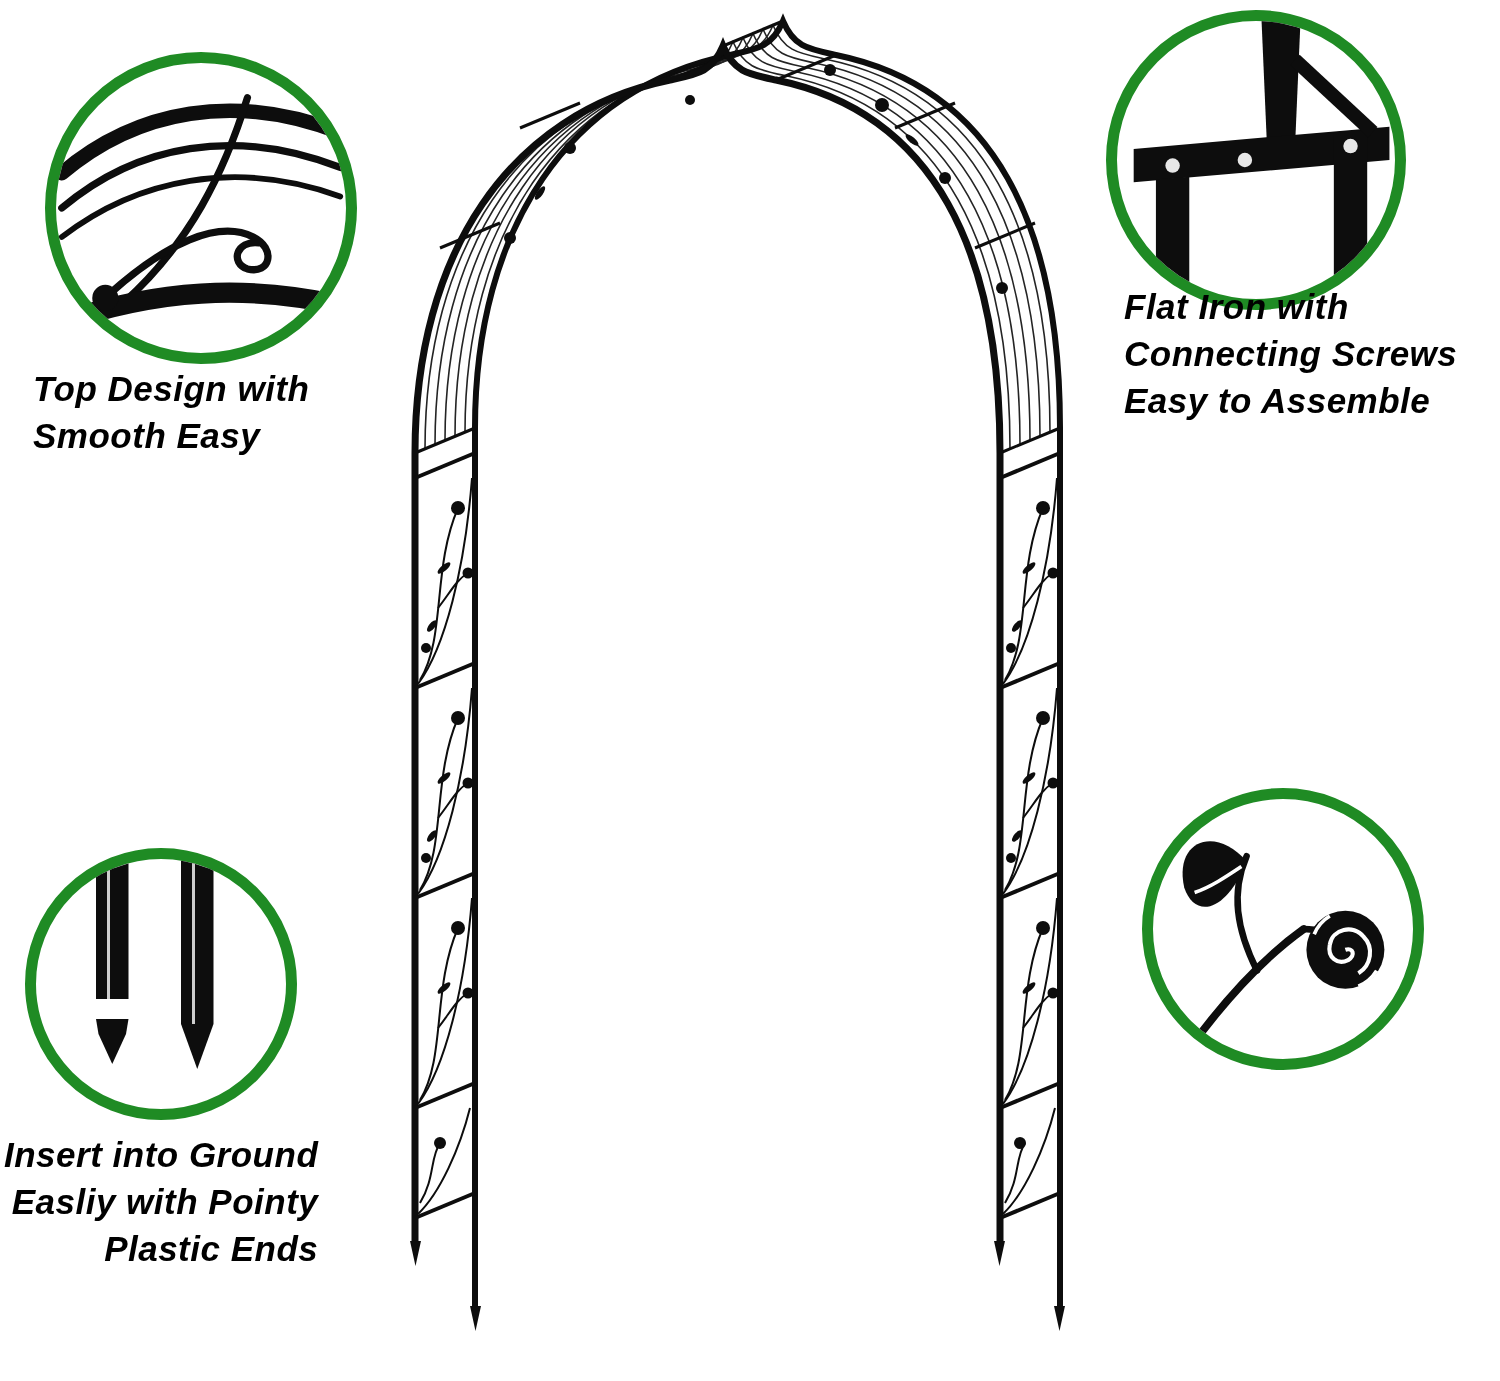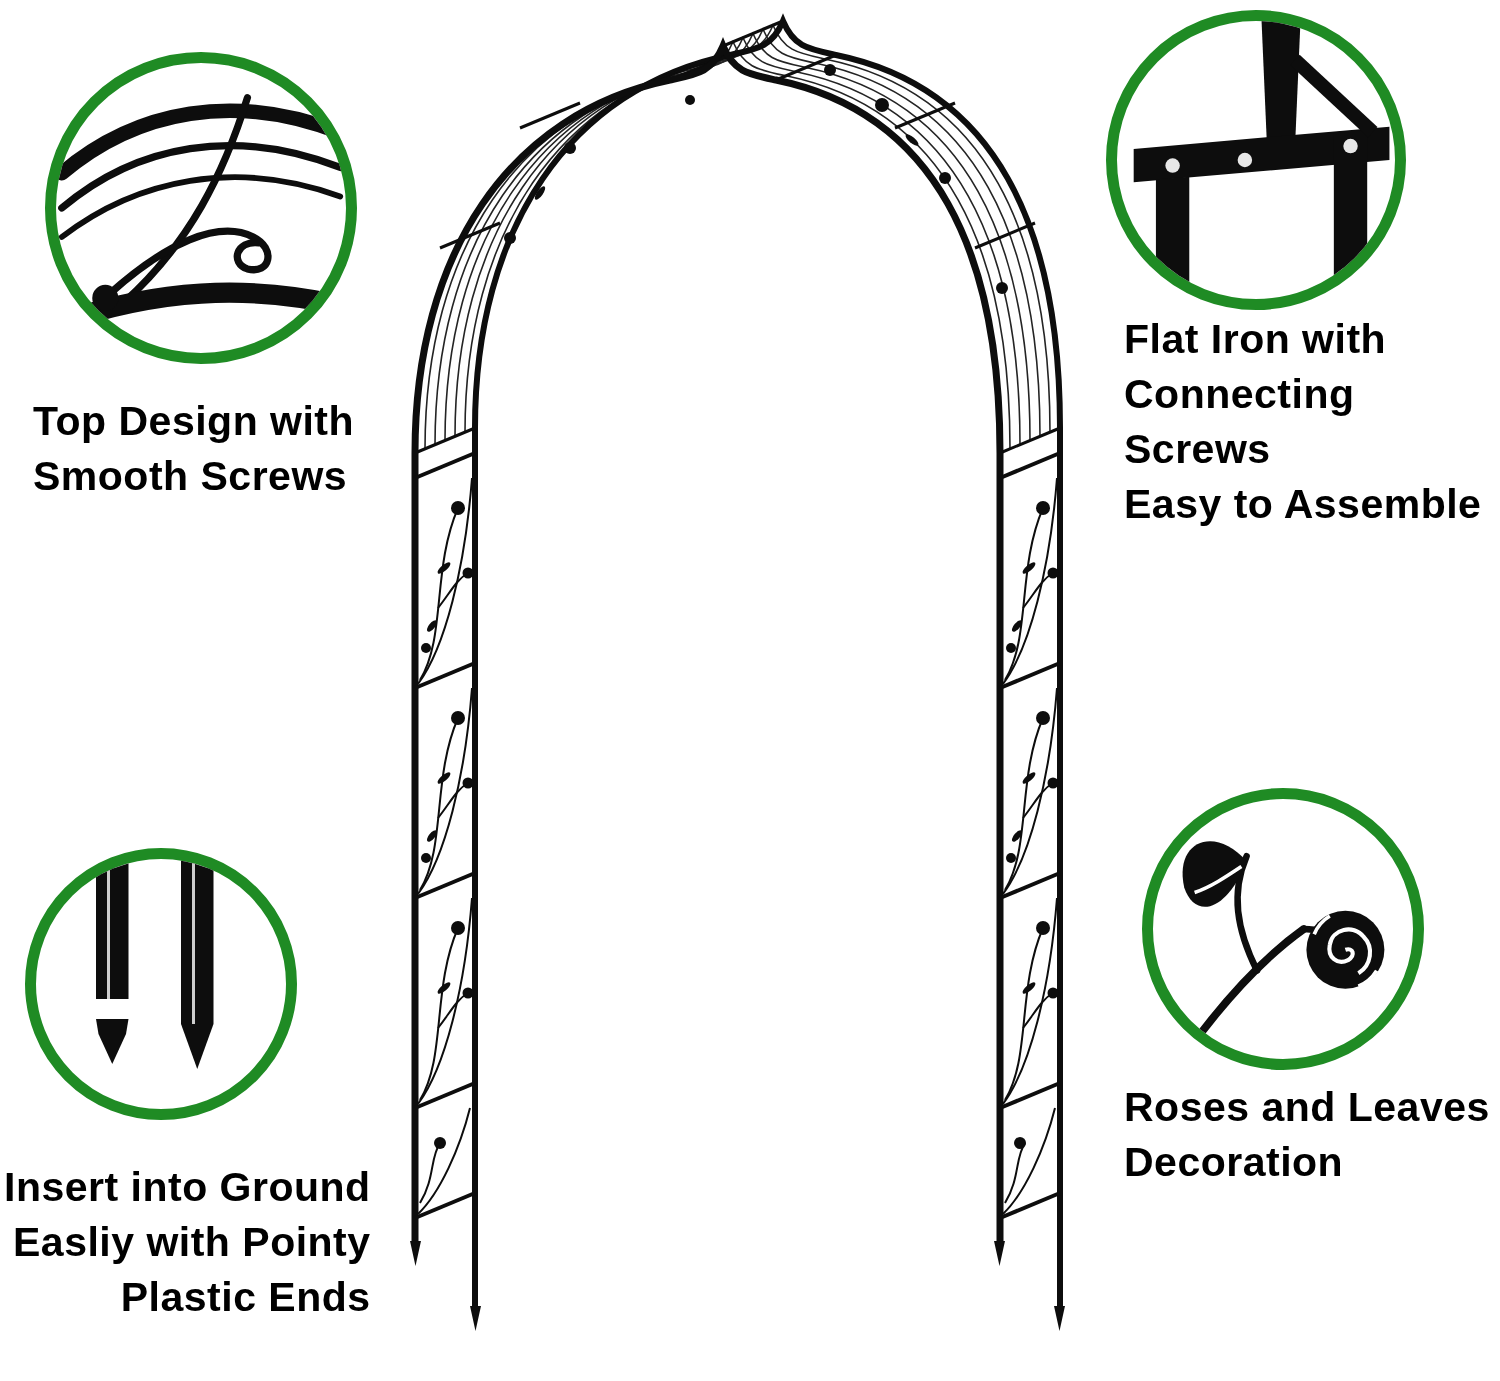--- a/index.html
+++ b/index.html
@@ -16,23 +16,23 @@
   .stage{position:absolute;inset:0;background:#ffffff;}
   .arch-svg{position:absolute;left:360px;top:8px;width:760px;height:1350px;color:var(--metal);}
   .callout{
     position:absolute;border-radius:50%;
     border:11px solid var(--green);
     background:#ffffff;overflow:hidden;
   }
   .callout svg{width:100%;height:100%;display:block;color:var(--metal);}
   .caption{
     position:absolute;color:var(--text);
-    font-weight:bold;
-    font-size:41px;line-height:1.34;
-    white-space:pre-line;letter-spacing:0.5px;margin-top:28px;
+    font-weight:bold;font-style:italic;
+    font-size:35px;line-height:1.34;
+    white-space:pre-line;letter-spacing:0.5px;
   }
 </style>
 </head>
 <body>
 
 <div class="stage">
 
   <svg class="arch-svg" viewBox="0 0 760 1350" aria-hidden="true">
 
     <g stroke="currentColor" stroke-width="6" fill="none" stroke-linecap="round">
@@ -174,21 +174,21 @@
         <path d="M2 50 C28 28 62 22 98 36" stroke-width="2.5"></path>
         <path d="M2 60 C28 40 62 33 98 46" stroke-width="2"></path>
         <path d="M66 12 C58 38 46 62 24 82" stroke-width="2.5"></path>
         <path d="M18 80 C38 62 56 54 68 60 C76 64 74 73 66 71 C60 69 62 61 70 62" stroke-width="2.5"></path>
         <path d="M0 90 C34 78 66 76 100 84" stroke-width="7"></path>
       </g>
       <circle cx="17" cy="81" r="4.5" fill="currentColor"></circle>
     </svg>
   </div>
   <div class="caption" style="left:33px;top:366px;">Top Design with
-Smooth Screws</div>
+Smooth Easy</div>
 
   <div class="callout" style="left:1106px;top:10px;width:300px;height:300px;">
     <svg viewBox="0 0 100 100" aria-hidden="true">
       <g fill="currentColor">
         <polygon points="52,0 66,0 64,46 54,46"></polygon>
         <polygon points="6,46 98,38 98,50 6,58"></polygon>
         <polygon points="14,57 26,56 26,100 14,100"></polygon>
         <polygon points="78,40 90,39 90,100 78,100"></polygon>
       </g>
       <path d="M64 14 L92 40" stroke="currentColor" stroke-width="5" fill="none"></path>
@@ -228,16 +228,14 @@
         <path d="M40 66 C32 50 30 36 36 22" stroke-width="2.5"></path>
         <path d="M58 50 C64 50 68 52 71 55" stroke-width="2.5"></path>
       </g>
       <path d="M36 24 C24 10 8 16 12 34 C16 46 28 44 36 24 Z" fill="currentColor"></path>
       <path d="M34 26 C28 30 22 34 16 36" stroke="#ffffff" stroke-width="1.4" fill="none"></path>
       <circle cx="74" cy="58" r="15" fill="currentColor"></circle>
       <path d="M74 58 c3 -1 4 2 1 4 c-4 2 -8 -1 -7 -6 c1 -6 9 -8 13 -3 c4 4 3 11 -2 14" stroke="#ffffff" stroke-width="1.6" fill="none"></path>
       <path d="M62 52 a15 15 0 0 1 6 -7 M86 66 a15 15 0 0 1 -7 6" stroke="#ffffff" stroke-width="1.4" fill="none"></path>
     </svg>
   </div>
-  <div class="caption" style="left:1124px;top:1052px;">Roses and Leaves
-Decoration</div>
 
 </div>
 
 </body></html>

